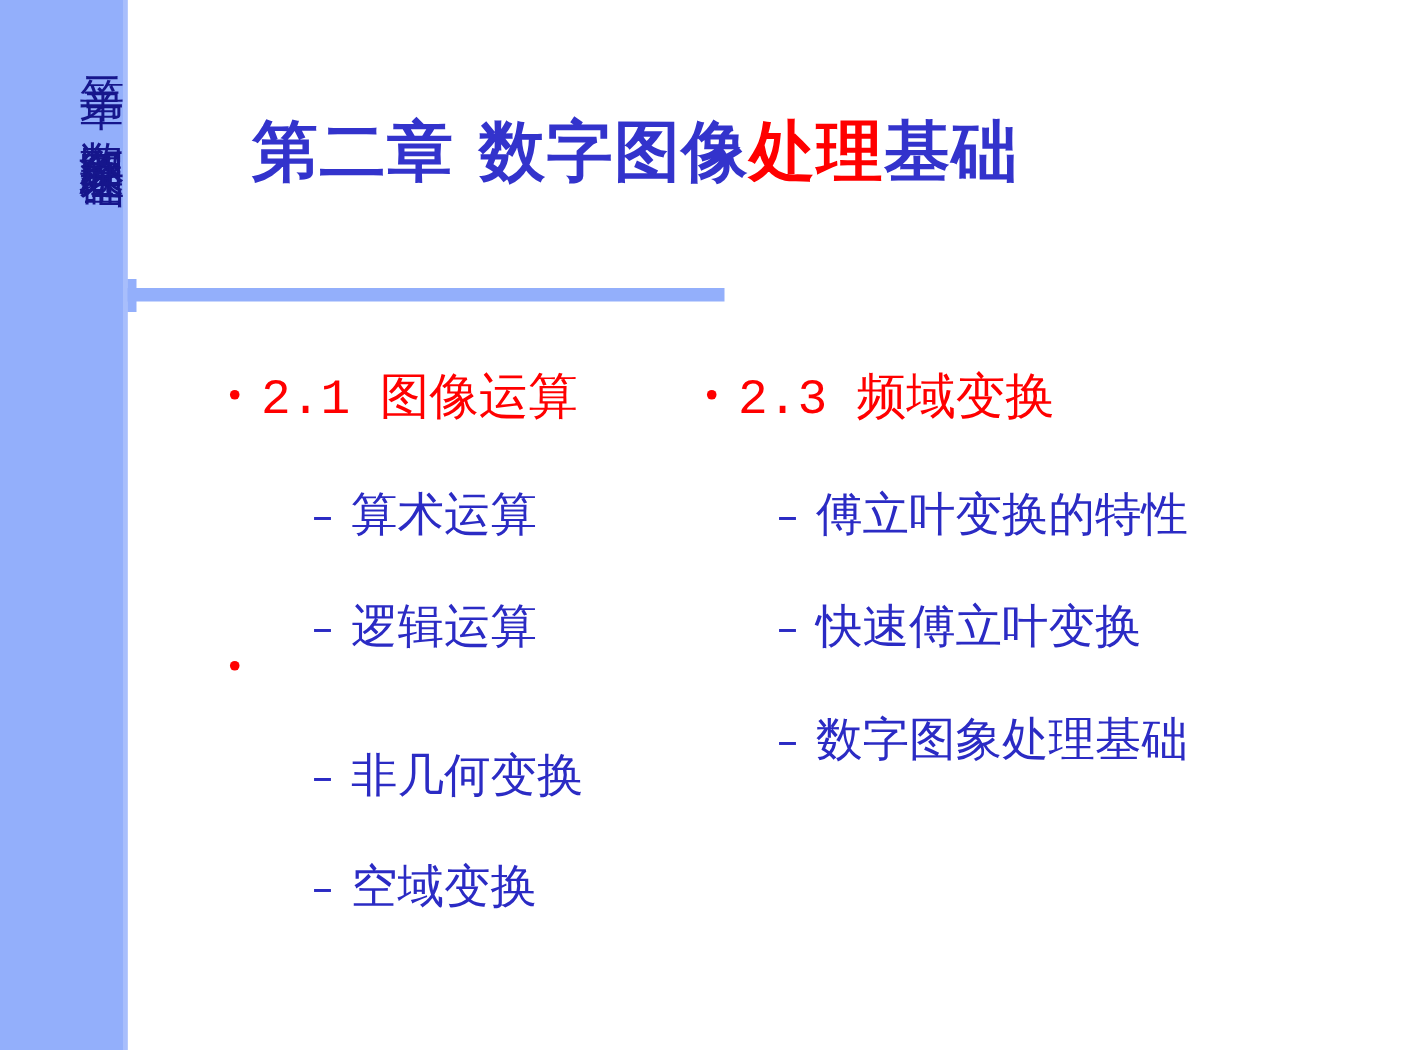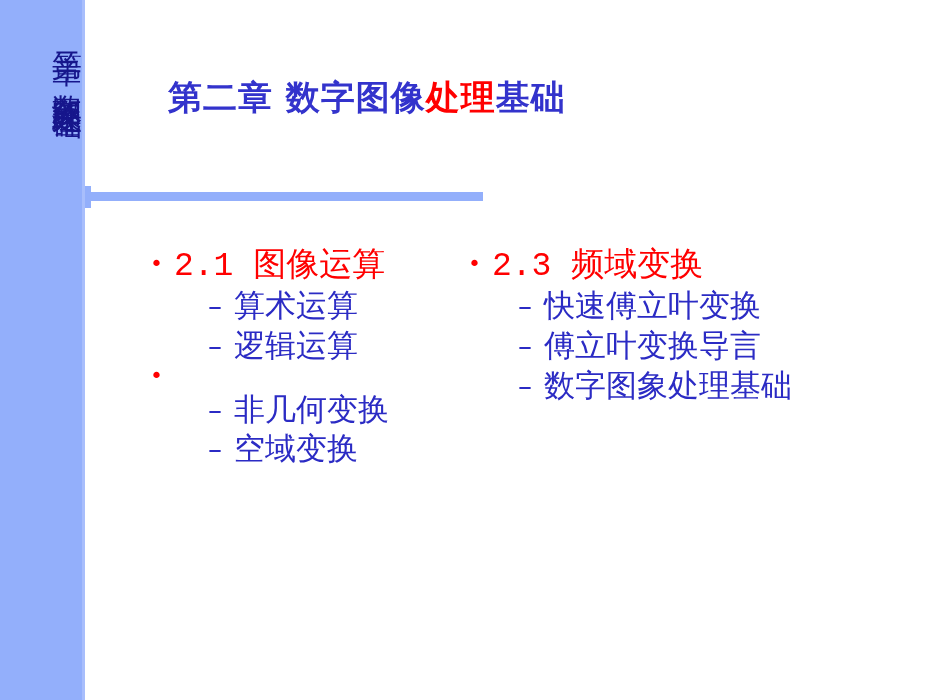--- a/index.html
+++ b/index.html
@@ -44,21 +44,21 @@
     color: #16168C;
     font-weight: 500;
     white-space: pre;
   }
 
   
   .title {
     position: absolute;
     left: 168px;
     top: 80px;
-    font-size: 34px;
+    font-size: 44px;
     font-weight: bold;
     letter-spacing: 1px;
     line-height: 1;
     white-space: nowrap;
   }
   .title .tb { color: #3333CC; }
   .title .tr { color: #FF0000; }
 
   
   .divider {
@@ -118,21 +118,22 @@
   }
   .lvl2 .dash {
     flex: 0 0 auto;
     width: 26px;
     color: #2B2BC4;
     font-size: 28px;
     line-height: 1;
   }
   .lvl2 .txt {
     flex: 1 1 auto;
-    font-family: Liberation Mono, monospace;
+    font-family: Liberation Serif, serif;
+    margin-top: 35px;
   }
   .col-right .lvl2 { margin-left: 50px; }
   .col-right .lvl2 .txt { max-width: 310px; }
 </style>
 </head>
 <body>
 
 <div id="slide">
 
   <div class="sidebar">
@@ -181,27 +182,27 @@
 
   <div class="col col-right">
 
     <div class="group">
       <div class="lvl1">
         <span class="bullet">•</span>
         <span class="txt">2.3  频域变换</span>
       </div>
       <div class="lvl2">
         <span class="dash">–</span>
+        <span class="txt">傅立叶变换的特性</span>
+      </div>
+      <div class="lvl2">
+        <span class="dash">–</span>
         <span class="txt">快速傅立叶变换</span>
       </div>
       <div class="lvl2">
         <span class="dash">–</span>
-        <span class="txt">傅立叶变换导言</span>
-      </div>
-      <div class="lvl2">
-        <span class="dash">–</span>
         <span class="txt">数字图象处理基础</span>
       </div>
     </div>
 
   </div>
 
 </div>
 
 </body></html>

